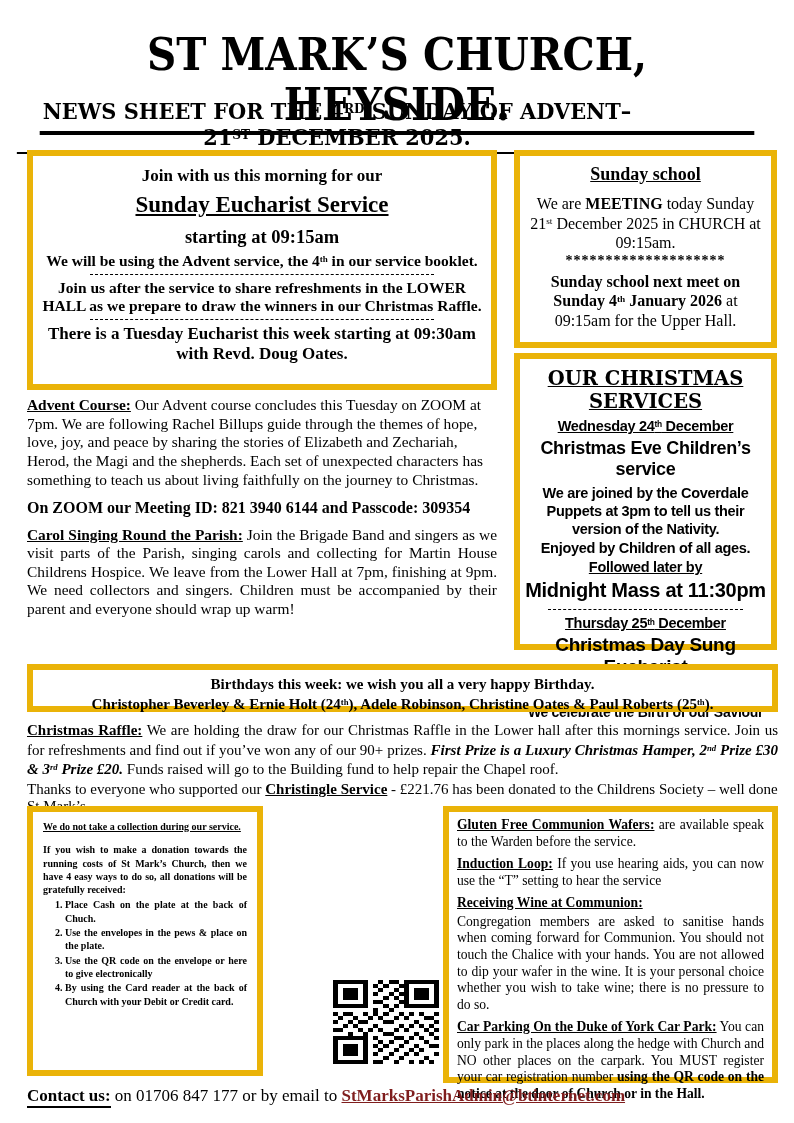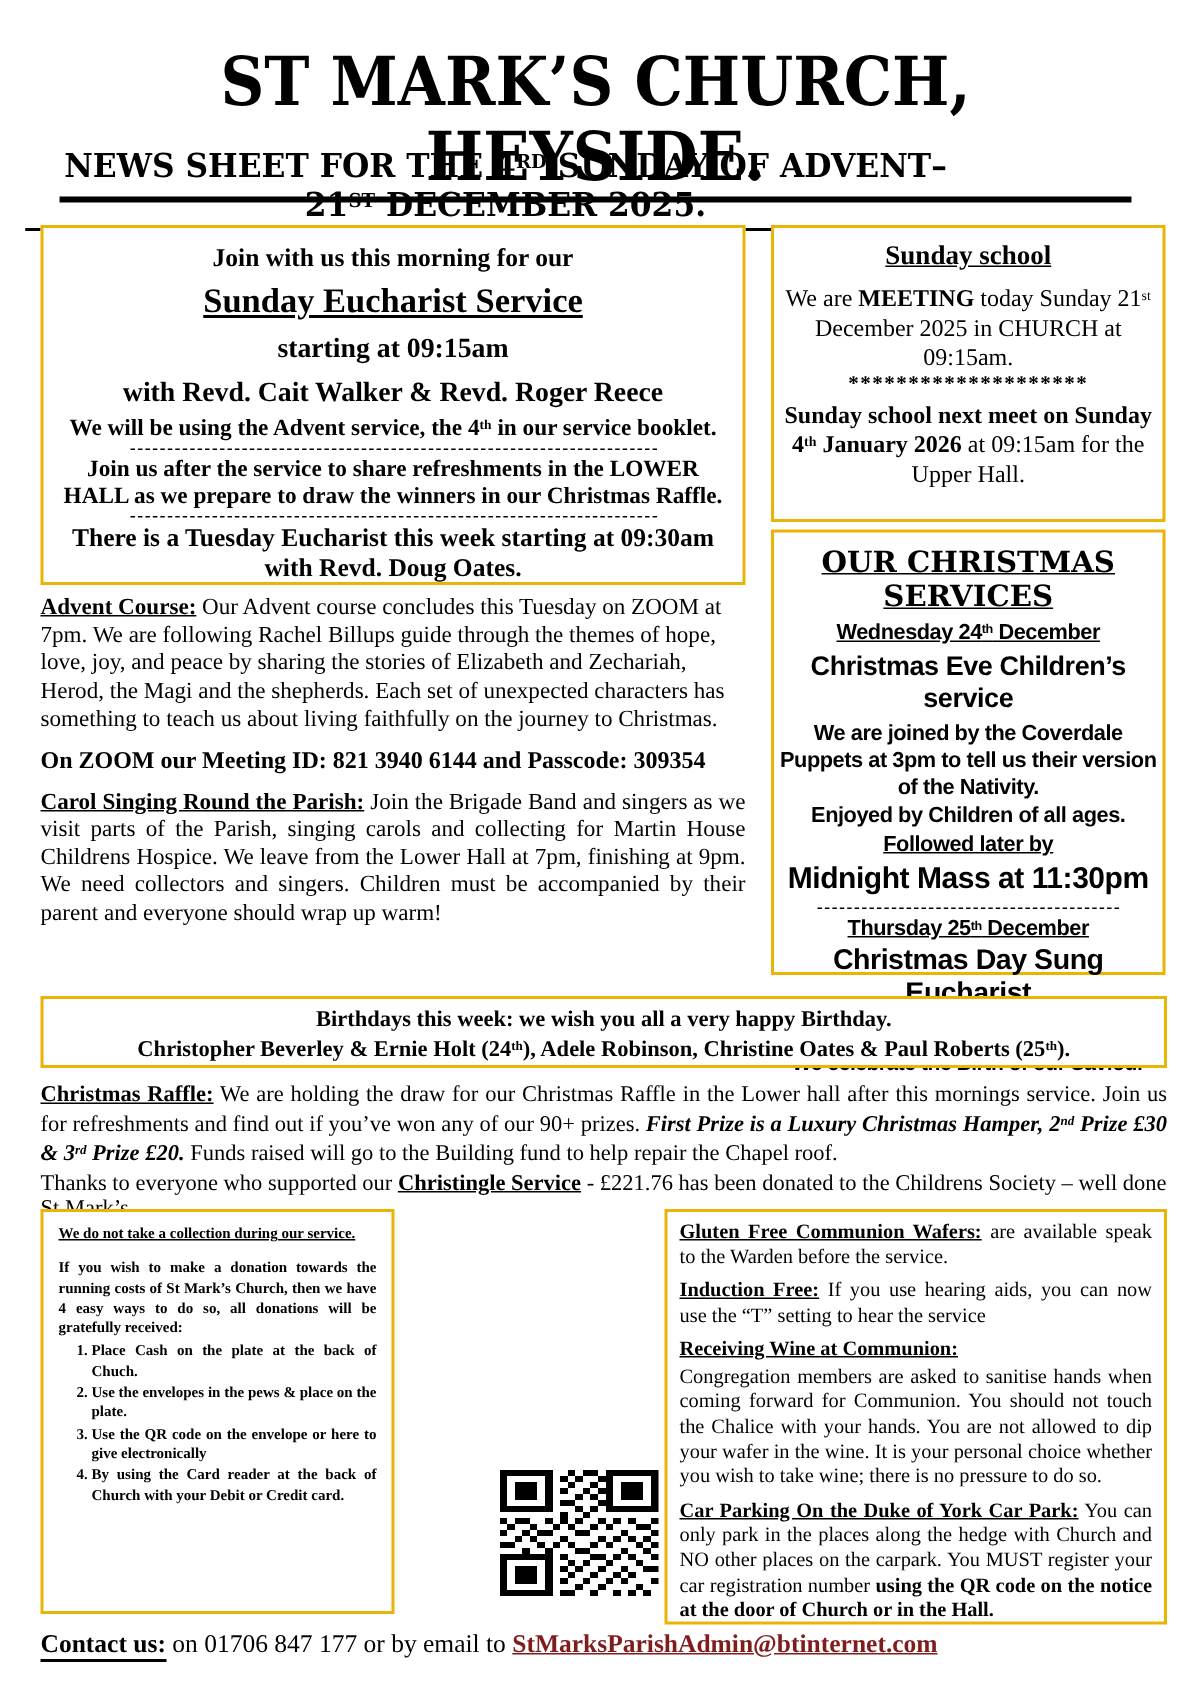--- a/index.html
+++ b/index.html
@@ -6,21 +6,21 @@
   html,body { background:#fff; }
   .page {
     position:relative; width:794px; height:1123px; margin:0 auto;
     background:#ffffff; color:#000; font-family:"Liberation Serif", serif;
     overflow:hidden;
   }
   .decor { font-family:"DejaVu Serif", serif; font-weight:bold; }
   .sup { font-size:0.58em; vertical-align:baseline; position:relative; top:-0.45em; }
   .b { font-weight:bold; }
   .bi { font-weight:bold; font-style:italic; }
-  .box { position:absolute; border:2px solid #eab308; background:#fff; }
+  .box { position:absolute; border:6px solid #eab308; background:#fff; }
 
   
   .hdr { position:absolute; left:0; top:30px; width:794px; text-align:center; }
   .hdr-title { display:inline-block; font-size:45px; letter-spacing:0px;
     transform:scaleX(0.9); transform-origin:center; border-bottom:4px solid #000;
     padding-bottom:2px; line-height:1.1; }
   .hdr-sub-wrap { position:absolute; left:0; top:98px; width:674px; text-align:center; }
   .hdr-sub { display:inline-block; font-size:22px; transform:scaleX(0.95);
     transform-origin:center; border-bottom:2.5px solid #000; padding-bottom:2px; }
 
@@ -107,21 +107,20 @@
     <div class="hdr-title decor">ST MARK’S CHURCH, HEYSIDE.</div>
   </div>
   <div class="hdr-sub-wrap">
     <div class="hdr-sub decor"><span>NEWS SHEET FOR THE 4</span><span class="sup">RD</span><span> SUNDAY OF ADVENT– 21</span><span class="sup">ST</span><span> DECEMBER 2025.</span></div>
   </div>
 
   <div class="box svc">
     <div class="svc-l1">Join with us this morning for our</div>
     <div class="svc-l2">Sunday Eucharist Service</div>
     <div class="svc-l3">starting at 09:15am</div>
-    <div class="svc-l4">with Revd. Cait Walker &amp; Revd. Roger Reece</div>
     <div class="svc-l5"><span>We will be using the Advent service, the 4</span><span class="sup">th</span><span> in our service booklet.</span></div>
     <div class="dashline"></div>
     <div class="svc-l6">Join us after the service to share refreshments in the LOWER HALL as we prepare to draw the winners in our Christmas Raffle.</div>
     <div class="dashline"></div>
     <div class="svc-l7">There is a Tuesday Eucharist this week starting at 09:30am with Revd. Doug Oates.</div>
   </div>
 
   <div class="box ss">
     <div class="ss-title">Sunday school</div>
     <div class="ss-p1"><span>We are </span><span class="b">MEETING</span><span> today Sunday 21</span><span class="sup">st</span><span> December 2025 in CHURCH at 09:15am.</span></div>
@@ -180,21 +179,21 @@
         <rect x="16" y="2" width="3" height="3"></rect>
       <rect x="0" y="14" width="7" height="7"></rect>
         <rect x="1" y="15" width="5" height="5" fill="#fff"></rect>
         <rect x="2" y="16" width="3" height="3"></rect>
       <path d="M9 0h1v1h-1zM11 0h1v1h-1zM12 0h1v1h-1zM8 1h1v1h-1zM10 1h1v1h-1zM13 1h1v1h-1zM9 2h1v1h-1zM12 2h1v1h-1zM8 3h1v1h-1zM11 3h1v1h-1zM13 3h1v1h-1zM10 4h1v1h-1zM12 4h1v1h-1zM8 5h1v1h-1zM9 5h1v1h-1zM13 5h1v1h-1zM10 6h1v1h-1zM12 6h1v1h-1zM8 7h1v1h-1zM11 7h1v1h-1zM0 8h1v1h-1zM2 8h1v1h-1zM3 8h1v1h-1zM6 8h1v1h-1zM8 8h1v1h-1zM10 8h1v1h-1zM13 8h1v1h-1zM15 8h1v1h-1zM17 8h1v1h-1zM20 8h1v1h-1zM1 9h1v1h-1zM4 9h1v1h-1zM7 9h1v1h-1zM9 9h1v1h-1zM12 9h1v1h-1zM14 9h1v1h-1zM18 9h1v1h-1zM19 9h1v1h-1zM0 10h1v1h-1zM3 10h1v1h-1zM5 10h1v1h-1zM6 10h1v1h-1zM10 10h1v1h-1zM11 10h1v1h-1zM16 10h1v1h-1zM20 10h1v1h-1zM2 11h1v1h-1zM4 11h1v1h-1zM8 11h1v1h-1zM13 11h1v1h-1zM15 11h1v1h-1zM17 11h1v1h-1zM19 11h1v1h-1zM0 12h1v1h-1zM1 12h1v1h-1zM5 12h1v1h-1zM7 12h1v1h-1zM9 12h1v1h-1zM12 12h1v1h-1zM14 12h1v1h-1zM18 12h1v1h-1zM20 12h1v1h-1zM3 13h1v1h-1zM6 13h1v1h-1zM10 13h1v1h-1zM11 13h1v1h-1zM16 13h1v1h-1zM19 13h1v1h-1zM8 14h1v1h-1zM12 14h1v1h-1zM13 14h1v1h-1zM15 14h1v1h-1zM17 14h1v1h-1zM20 14h1v1h-1zM9 15h1v1h-1zM11 15h1v1h-1zM14 15h1v1h-1zM18 15h1v1h-1zM8 16h1v1h-1zM10 16h1v1h-1zM13 16h1v1h-1zM16 16h1v1h-1zM19 16h1v1h-1zM20 16h1v1h-1zM9 17h1v1h-1zM12 17h1v1h-1zM15 17h1v1h-1zM17 17h1v1h-1zM8 18h1v1h-1zM11 18h1v1h-1zM14 18h1v1h-1zM16 18h1v1h-1zM20 18h1v1h-1zM10 19h1v1h-1zM13 19h1v1h-1zM18 19h1v1h-1zM8 20h1v1h-1zM9 20h1v1h-1zM12 20h1v1h-1zM15 20h1v1h-1zM17 20h1v1h-1zM19 20h1v1h-1z"></path>
     </svg>
   </div>
 
   <div class="box info">
     <p><span class="lbl">Gluten Free Communion Wafers:</span><span> are available speak to the Warden before the service.</span></p>
-    <p><span class="lbl">Induction Free:</span><span> If you use hearing aids, you can now use the “T” setting to hear the service</span></p>
+    <p><span class="lbl">Induction Loop:</span><span> If you use hearing aids, you can now use the “T” setting to hear the service</span></p>
     <p class="head-only"><span class="lbl">Receiving Wine at Communion:</span></p>
     <p>Congregation members are asked to sanitise hands when coming forward for Communion.  You should not touch the Chalice with your hands.  You are not allowed to dip your wafer in the wine.  It is your personal choice whether you wish to take wine; there is no pressure to do so.</p>
     <p><span class="lbl">Car Parking On the Duke of York Car Park:</span><span>  You can only park in the places along the hedge with Church and NO other places on the carpark.  You MUST register your car registration number </span><span class="b">using the QR code on the notice at the door of Church or in the Hall.</span></p>
   </div>
 
   <div class="footer">
     <span class="contact-lbl">Contact us:</span><span> on 01706 847 177 or by email to </span><a href="#" class="email-link">StMarksParishAdmin@btinternet.com</a>
   </div>
 
 </div>

